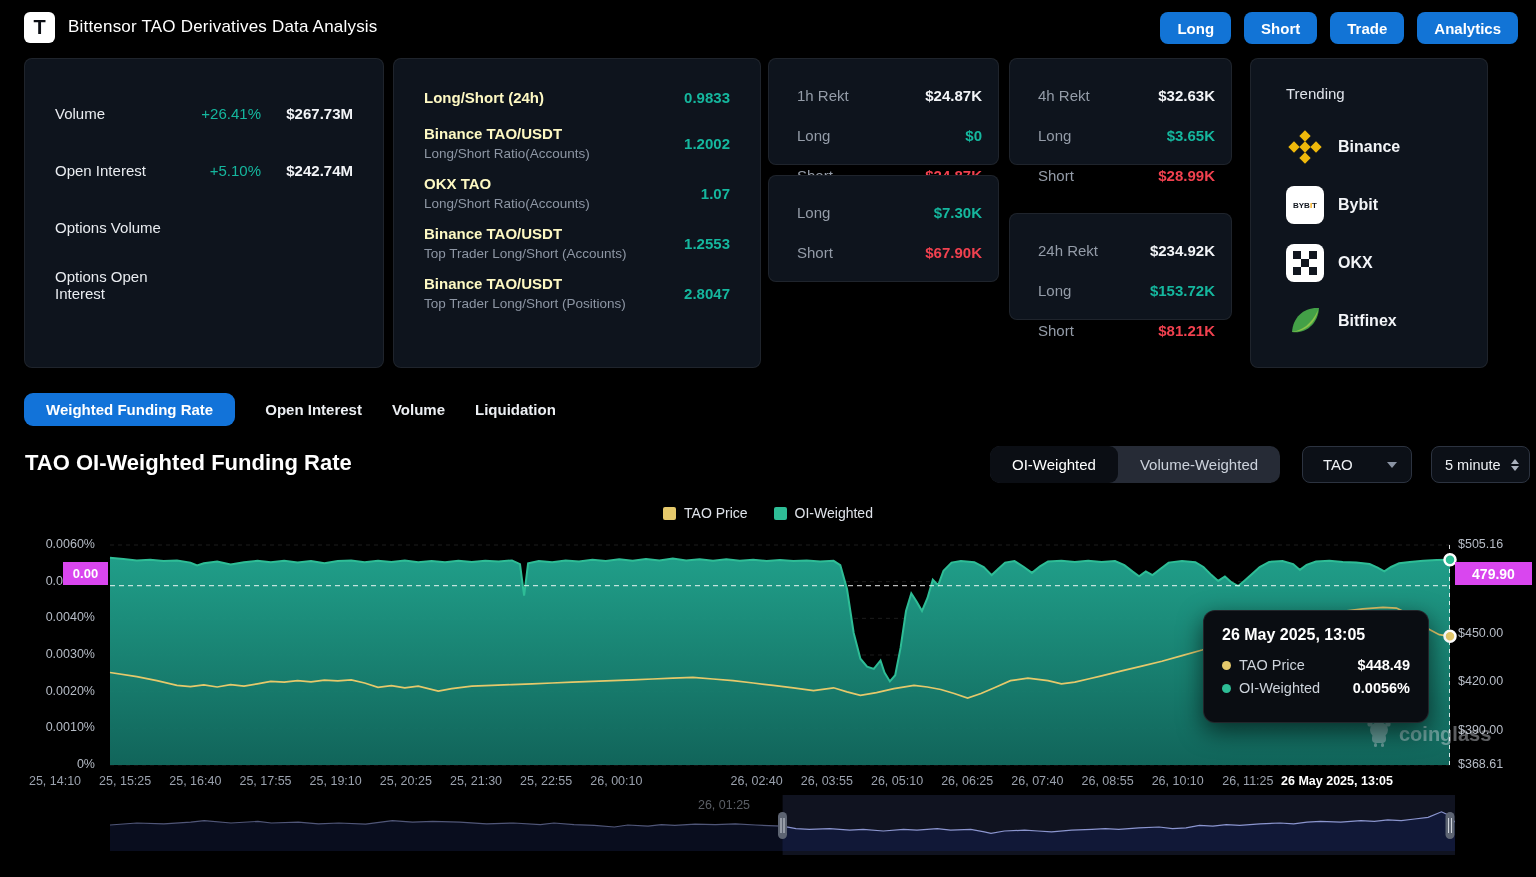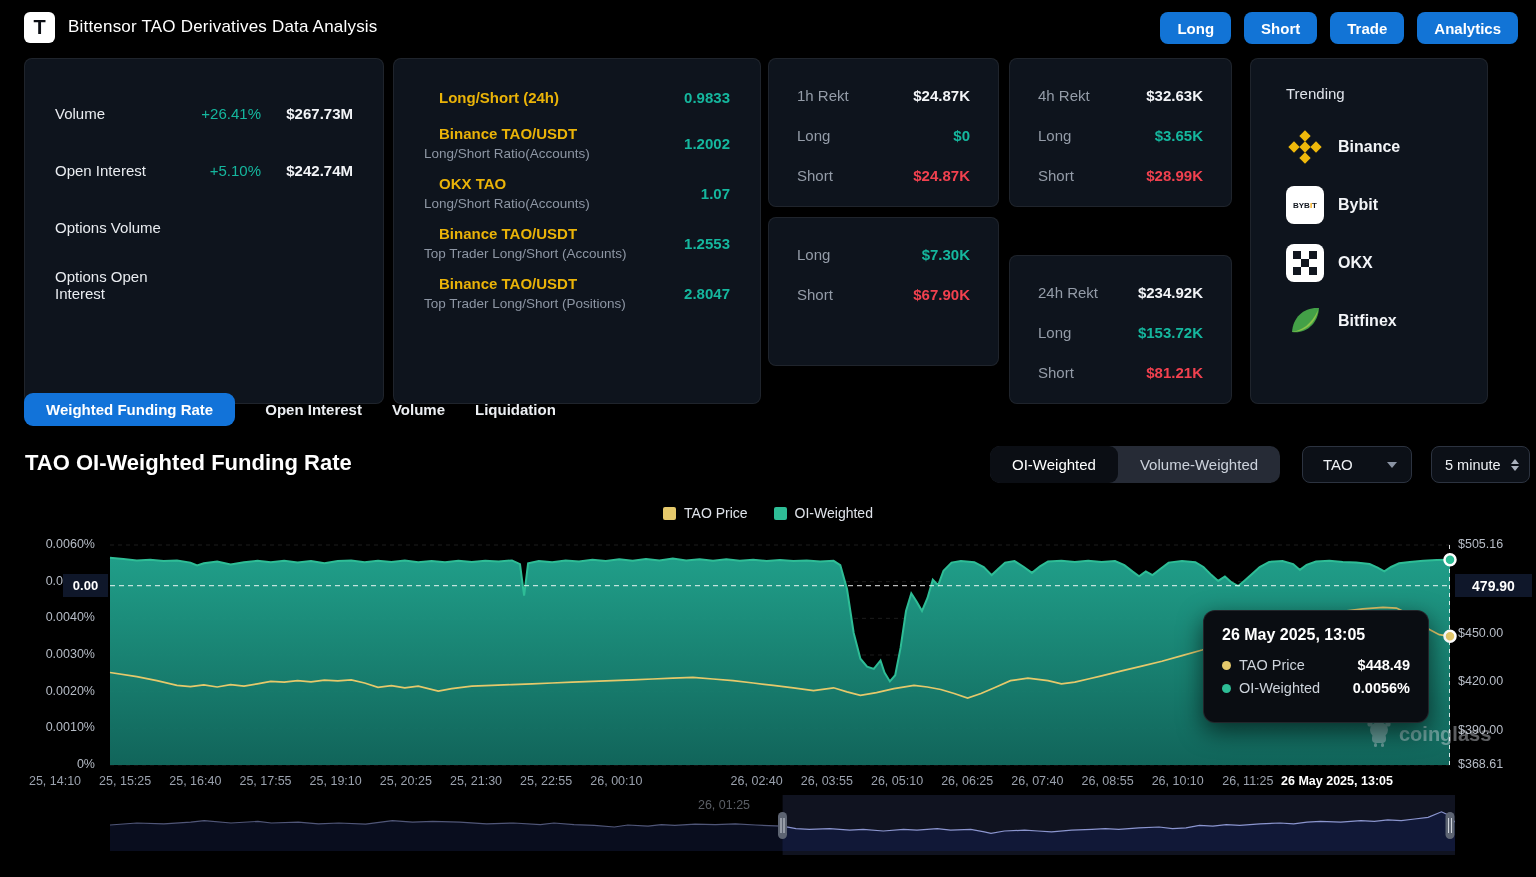--- a/index.html
+++ b/index.html
@@ -17,29 +17,29 @@
   .btn-blue { background:#1274d6; color:#fff; font-weight:700; font-size:15px; border:none; border-radius:8px;
     height:32px; padding:0 17px; cursor:pointer; }
   
   .cards-row { position:absolute; left:24px; top:58px; width:1508px; height:310px; display:grid;
     grid-template-columns:369px 375px 241px 241px 238px; column-gap:0; }
   .card { background:#0e141d; border:1px solid rgba(255,255,255,0.07); border-radius:8px; }
   .c1 { margin-right:9px; padding:26px 30px 0 30px; }
   .c2 { margin-right:7px; padding:20px 30px 0 30px; }
   .rekt-col { display:flex; flex-direction:column; gap:10px; margin-right:10px; }
   .rekt-col.last { margin-right:18px;gap:48px; }
-  .rekt-card { height:149px; padding:16px 28px 0 28px; }
+  .rekt-card { height:107px; padding:16px 16px 0 28px; }
   .stat-row { display:flex; align-items:center; height:57px; }
   .stat-label { flex:1; font-size:15px; color:#e9ecf0; }
   .stat-change { width:92px; text-align:right; font-size:15px; color:#15b79e; }
   .stat-value { width:92px; text-align:right; font-size:15px; font-weight:700; color:#f2f4f7; }
   .ls-row { display:flex; align-items:center; margin-bottom:14px; }
   .ls-row.first { height:36px; margin-bottom:10px; }
   .ls-left { flex:1; }
-  .ls-title { font-size:15px; font-weight:600; color:#eab308;margin-left:15px; }
+  .ls-title { font-size:15px; font-weight:600; color:#fef9c3; }
   .ls-sub { font-size:13.5px; color:#8d96a4; margin-top:4px; }
   .ls-value { font-size:15px; font-weight:600; color:#15b79e; }
   .rekt-row { display:flex; align-items:center; height:40px; }
   .rekt-label { flex:1; font-size:15px; color:#949ca8; }
   .rekt-total { font-size:15px; font-weight:700; color:#f2f4f7; }
   .val-green { font-size:15px; font-weight:600; color:#15b79e; }
   .val-red { font-size:15px; font-weight:600; color:#f1414f; }
   
   .trending { padding:26px 28px 0 35px; }
   .trend-title { font-size:15px; color:#dfe3ea; margin-bottom:26px; }
@@ -71,21 +71,21 @@
   .legend { position:absolute; top:505px; left:0; width:1536px; display:flex; justify-content:center; gap:26px; }
   .legend-item { display:flex; align-items:center; gap:8px; font-size:14px; color:#dfe3ea; cursor:pointer; }
   .legend-swatch { width:13px; height:13px; border-radius:2px; }
   
   .chart-wrap { position:absolute; left:0; top:530px; width:1536px; height:347px; }
   .axis-label { position:absolute; font-size:12.5px; color:#b6bcc6; }
   .axis-left { right:1441px; width:90px; text-align:right; }
   .axis-right { left:1458px; }
   .xtick { position:absolute; top:244px; font-size:12.5px; color:#9aa1ad; transform:translateX(-50%); white-space:nowrap; }
   .xtick.bold { color:#fff; font-weight:700; }
-  .cross-box { position:absolute; top:44px; height:23px; background:#0f172a; color:#fff; font-weight:700;
+  .cross-box { position:absolute; top:32px; height:23px; background:#d946ef; color:#fff; font-weight:700;
     display:flex; align-items:center; justify-content:center; }
   .cross-left { left:63px; width:45px; font-size:13px; }
   .cross-right { left:1455px; width:77px; font-size:14px; }
   .tooltip { position:absolute; left:1203px; top:80px; width:226px; height:113px; background:#0a0d12;
     border:1px solid rgba(255,255,255,0.10); border-radius:12px; padding:15px 18px; box-shadow:0 8px 24px rgba(0,0,0,.6); }
   .tt-date { font-size:16px; font-weight:700; color:#fff; margin-bottom:13px; }
   .tt-row { display:flex; align-items:center; gap:8px; font-size:14.5px; color:#cdd3db; margin-bottom:7px; }
   .tt-dot { width:9px; height:9px; border-radius:50%; }
   .tt-val { margin-left:auto; font-weight:700; color:#fff; }
   .watermark { position:absolute; left:1366px; top:190px; display:flex; align-items:center; gap:7px; opacity:.42; }

